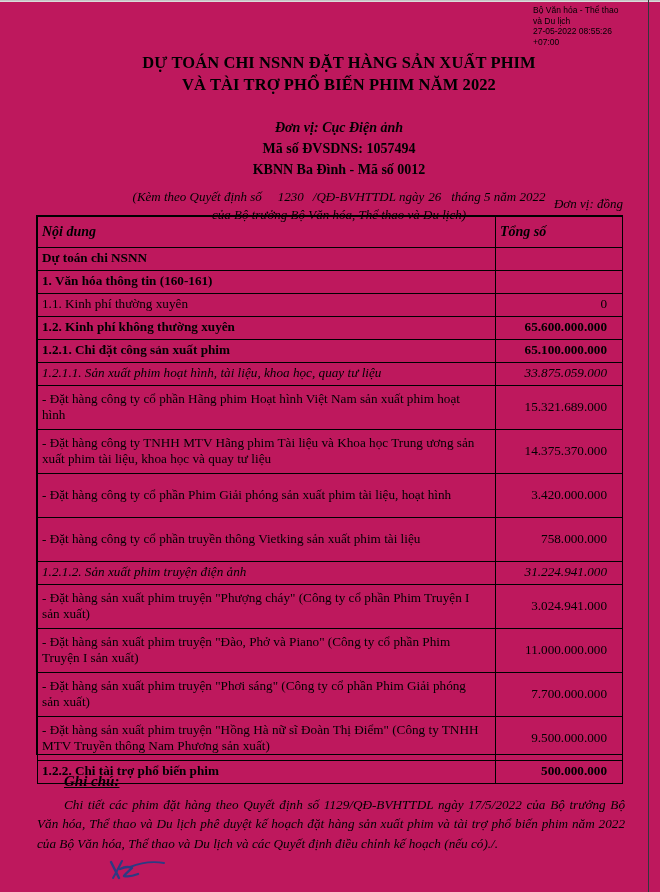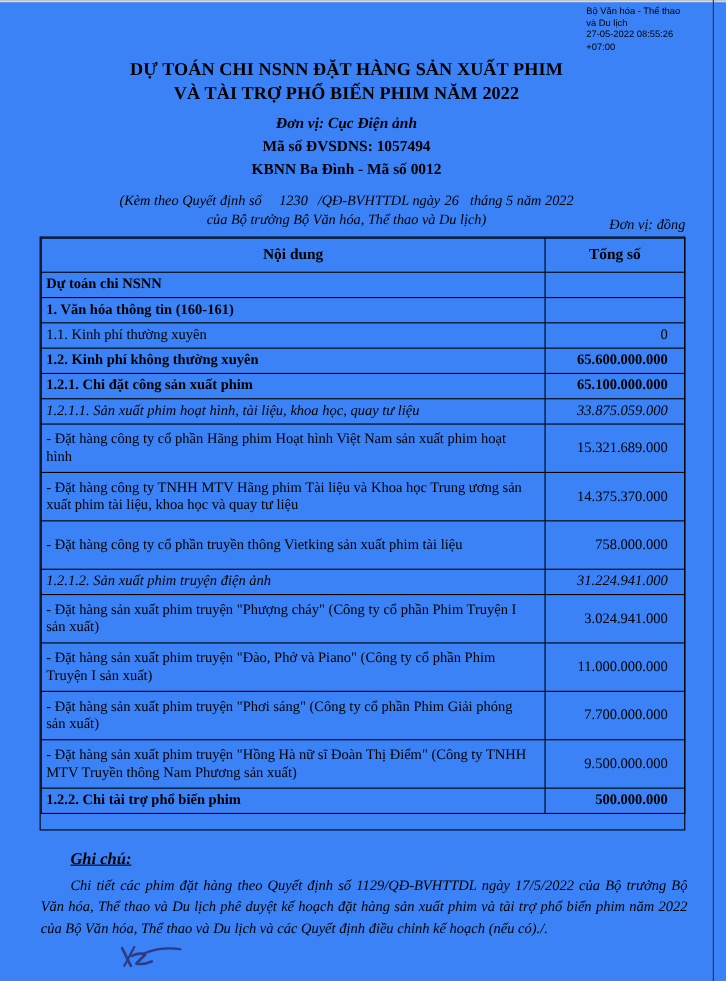--- a/index.html
+++ b/index.html
@@ -9,21 +9,21 @@
   }
   body {
     font-family: "Liberation Serif", "DejaVu Serif", serif;
     color: #000000;
     -webkit-font-smoothing: antialiased;
   }
   #page {
     position: relative;
     width: 660px;
     height: 892px;
-    background: #3b82f6;
+    background: #be185d;
     box-sizing: border-box;
     overflow: hidden;
   }
   
   #page-top-rule {
     position: absolute;
     left: 0; top: 0;
     width: 660px; height: 2px;
     background: linear-gradient(to bottom, #b9b9b9, #e6e6e6);
   }
@@ -43,36 +43,36 @@
     font-size: 8.5px;
     line-height: 1.25;
     font-family: "Liberation Sans", "DejaVu Sans", sans-serif;
     color: #000;
     white-space: pre-line;
   }
 
   
   .doc-head {
     position: absolute;
-    left: 20px;
+    left: 44px;
     top: 52px;
     width: 590px;
     text-align: center;
   }
   .title-main {
     font-size: 16.5px;
     font-weight: bold;
     line-height: 1.34;
     letter-spacing: 0.1px;
   }
   .subtitle-italic {
     font-size: 14px;
     font-weight: bold;
     font-style: italic;
-    margin-top: 9px;
+    margin-top: 24px;
   }
   .subtitle-bold {
     font-size: 14px;
     font-weight: bold;
     margin-top: 5px;
   }
   .ref-block {
     margin-top: 10px;
     font-size: 13px;
     font-style: italic;
@@ -105,25 +105,26 @@
   #budget-table col.c-amount  { width: 127px; }
 
   #budget-table th,
   #budget-table td {
     border: 1px solid #000000;
     padding: 2px 15px 3px 4px;
     vertical-align: middle;
     line-height: 1.22;
   }
   #budget-table thead th {
-    text-align: center;
+    text-align: left;
     font-weight: bold;
     font-size: 14px;
     height: 24px;
     padding: 3px 4px;
+    font-style: italic;
   }
   td.amount {
     text-align: right;
     white-space: nowrap;
     padding-right: 6px;
   }
   tr.r-bold td { font-weight: bold; }
   tr.r-italic td { font-style: italic; }
   tr.r-plain td { font-weight: normal; }
   tr.r-single td { height: 17px; }
@@ -239,20 +240,24 @@
         </tr>
         <tr class="r-plain r-double">
           <td class="content">- Đặt hàng công ty cổ phần Hãng phim Hoạt hình Việt Nam sản xuất phim hoạt hình</td>
           <td class="amount">15.321.689.000</td>
         </tr>
         <tr class="r-plain r-double">
           <td class="content">- Đặt hàng công ty TNHH MTV Hãng phim Tài liệu và Khoa học Trung ương sản xuất phim tài liệu, khoa học và quay tư liệu</td>
           <td class="amount">14.375.370.000</td>
         </tr>
         <tr class="r-plain r-double">
+          <td class="content">- Đặt hàng công ty cổ phần Phim Giải phóng sản xuất phim tài liệu, hoạt hình</td>
+          <td class="amount">3.420.000.000</td>
+        </tr>
+        <tr class="r-plain r-double">
           <td class="content">- Đặt hàng công ty cổ phần truyền thông Vietking sản xuất phim tài liệu</td>
           <td class="amount">758.000.000</td>
         </tr>
         <tr class="r-italic r-single">
           <td class="content">1.2.1.2. Sản xuất phim truyện điện ảnh</td>
           <td class="amount">31.224.941.000</td>
         </tr>
         <tr class="r-plain r-double">
           <td class="content">- Đặt hàng sản xuất phim truyện "Phượng cháy" (Công ty cổ phần Phim Truyện I sản xuất)</td>
           <td class="amount">3.024.941.000</td>

